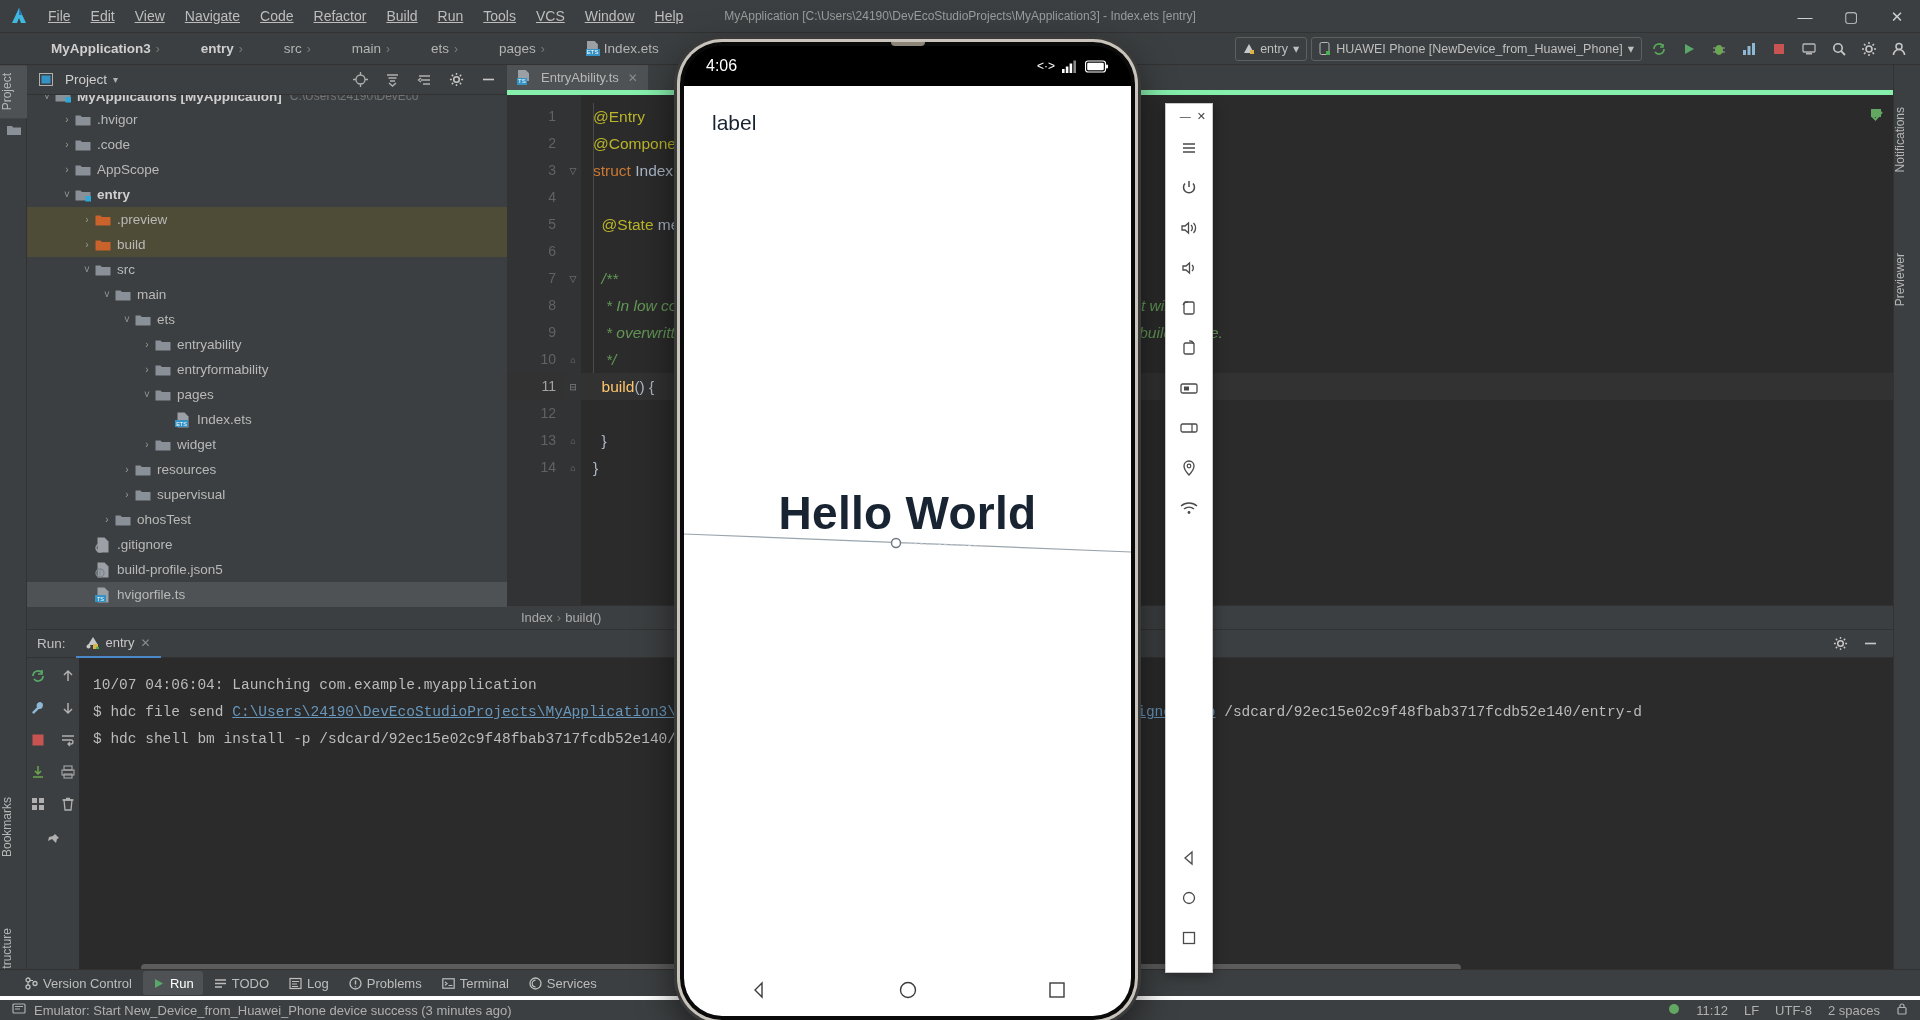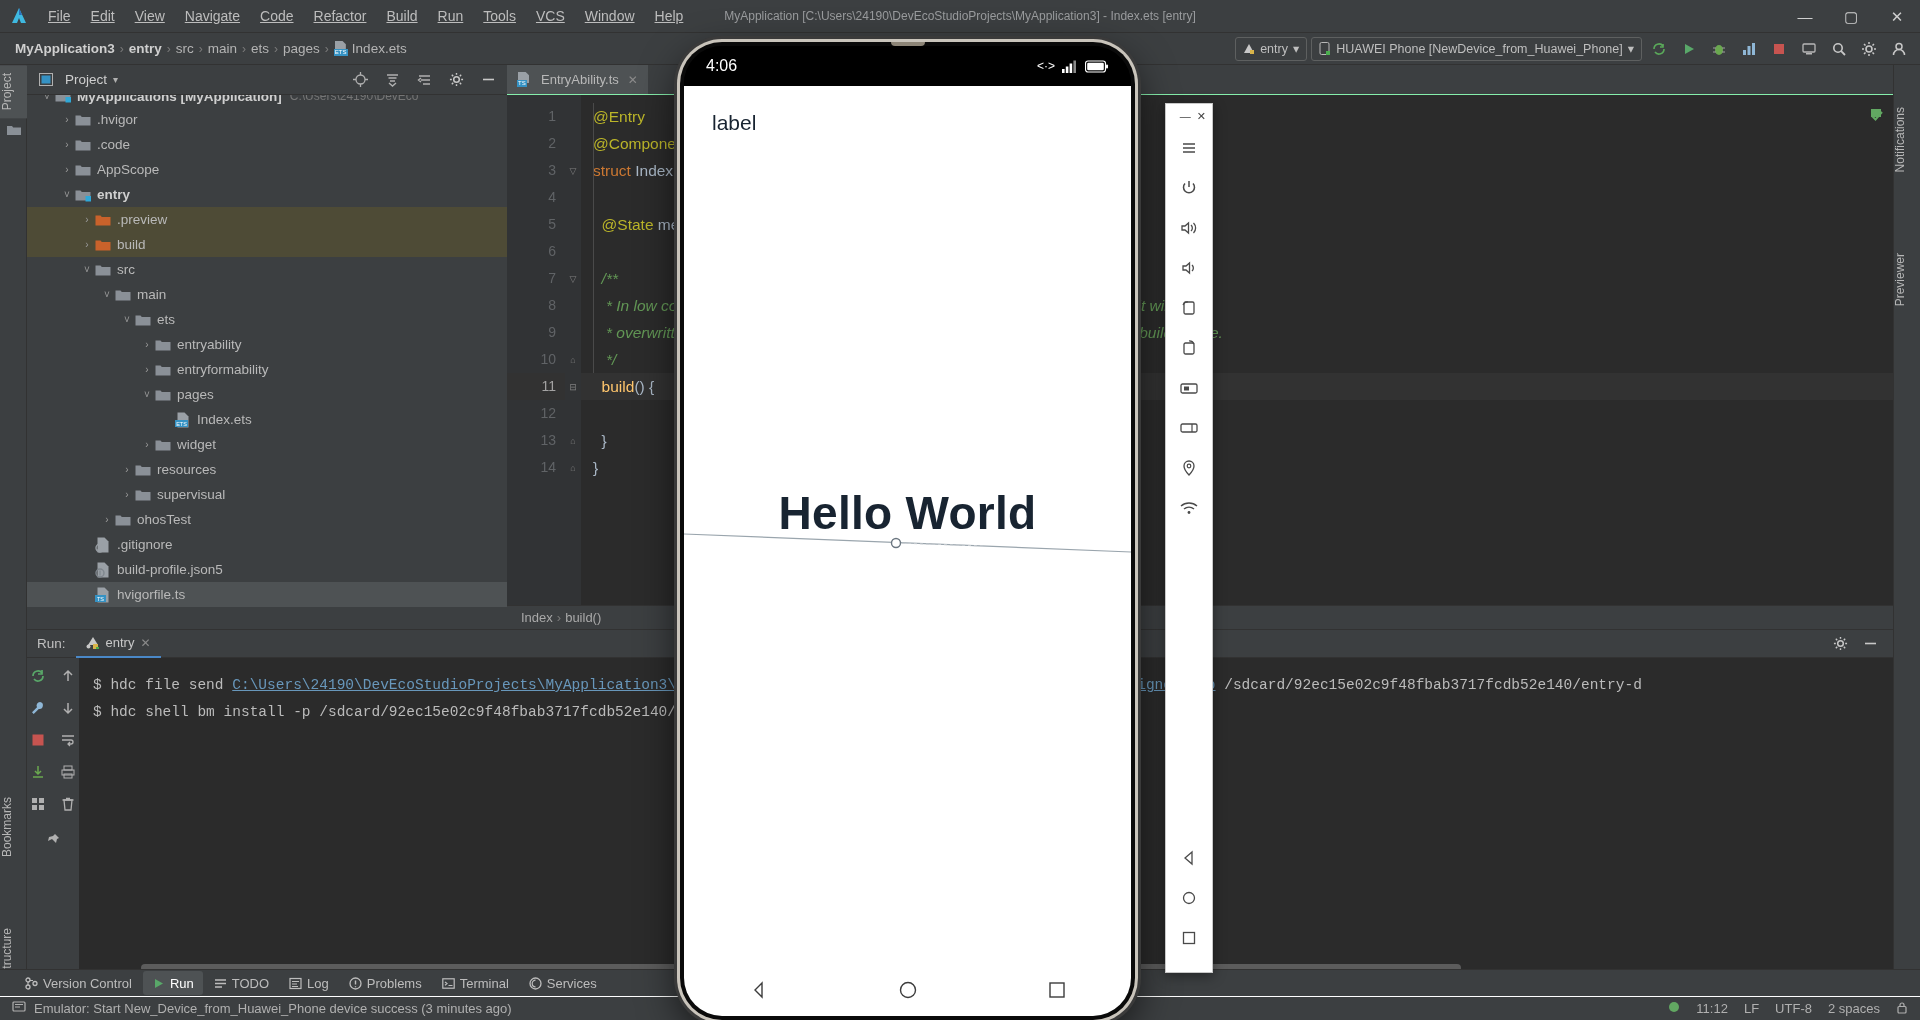--- a/index.html
+++ b/index.html
@@ -31,21 +31,21 @@
   }
   #win-ctrls { position:absolute; right:0; top:0; height:33px; display:flex; }
   .wbtn { width:46px; height:33px; display:flex; align-items:center; justify-content:center; color:#cfcfcf; font-size:15px; }
 
   
   #navbar {
     position:absolute; left:0; top:33px; width:1920px; height:32px;
     background:#3c3f41; display:flex; align-items:center; padding-left:12px;
     border-bottom:1px solid #323232;
   }
-  .crumb { color:#b4b4b4; font-size:13.5px; padding:0 3px; white-space:nowrap; }
+  .crumb { color:#b4b4b4; font-size:13.5px; padding:0 3px; white-space:nowrap;margin-left:36px; }
   .crumb.bold { font-weight:bold; color:#cfcfcf; }
   .crumb-sep { color:#7a7a7a; padding:0 2px; font-size:12px; }
   .ets-badge {
     display:inline-block; width:15px; height:15px; vertical-align:-3px; margin-right:3px; position:relative;
   }
   .ets-badge i {
     position:absolute; left:1px; top:0px; width:11px; height:11px; background:#9aa0a6;
     clip-path:polygon(0 0, 70% 0, 100% 30%, 100% 100%, 0 100%);
   }
   .ets-badge b {
@@ -91,21 +91,21 @@
   #tree { position:absolute; top:30px; left:0; right:0; bottom:0; overflow:hidden; background:#3c3f41; padding-top:2px;}
   .trow { height:25px; display:flex; align-items:center; font-size:13.5px; color:#b9b9b9; white-space:nowrap; }
   .trow.sel { background:#4e4b36; }
   .trow.hl  { background:#4e5254; }
   .twist { width:16px; text-align:center; color:#9a9a9a; font-size:10px; flex:0 0 16px; }
   .tlabel.bold { font-weight:bold; color:#cfcfcf; }
   .tpath { color:#757575; margin-left:8px; font-size:12px; }
 
   
   #editor { position:absolute; left:507px; top:65px; width:1386px; height:564px; background:#2b2b2b; }
-  #tabstrip { height:30px; background:#3c3f41; display:flex; align-items:stretch; border-bottom:1px solid #86efac; }
+  #tabstrip { height:30px; background:#3c3f41; display:flex; align-items:stretch; border-bottom:5px solid #86efac; }
   .etab { display:flex; align-items:center; gap:6px; padding:0 10px; font-size:13px; color:#b8b8b8; background:#4e5254; }
   .etab .x { color:#8b8b8b; font-size:12px; margin-left:3px; }
   #code-area { position:absolute; top:30px; left:0; right:0; bottom:24px; background:#2b2b2b; display:flex; }
   #gutter { width:58px; background:#313335; padding-top:8px; flex:0 0 58px; }
   .gline { height:27px; line-height:27px; text-align:right; padding-right:9px; color:#606366; font-size:14px; }
   .gline.cur { color:#a4a3a3; background:#323232; }
   #foldcol { width:16px; background:#313335; padding-top:8px; flex:0 0 16px; position:relative; }
   .fold { height:27px; display:flex; align-items:center; justify-content:center; color:#808080; font-size:9px; }
   #codetext { flex:1; padding-top:8px; position:relative; }
   .cline { height:27px; line-height:27px; font-size:15.5px; white-space:pre; padding-left:12px; }
@@ -144,21 +144,21 @@
     position:absolute; left:0; bottom:24px; width:1920px; height:27px; background:#3c3f41;
     display:flex; align-items:center; padding-left:16px; gap:2px; border-top:1px solid #323232;
   }
   .twbtn { display:flex; align-items:center; gap:5px; padding:0 9px; height:24px; font-size:13px; color:#bdbdbd; border-radius:3px; }
   .twbtn.active { background:#4e5254; color:#ffffff; }
 
   
   #statusbar {
     position:absolute; left:0; bottom:0; width:1920px; height:24px; background:#3c3f41;
     display:flex; align-items:center; padding:0 12px; font-size:13px; color:#b0b0b0;
-    border-top:1px solid #ffffff;
+    border-top:4px solid #ffffff;
   }
   #status-right { margin-left:auto; display:flex; align-items:center; gap:16px; }
 
   
   #phone {
     position:absolute; left:680px; top:42px; width:455px; height:978px; z-index:40;
     border-radius:42px; background:#0a0a0a;
     box-shadow:0 0 0 3px #c9c4bb, 0 0 0 6px #3a3a3a, 0 14px 40px rgba(0,0,0,.7);
     overflow:hidden;
   }
@@ -750,20 +750,21 @@
     <div class="rtrow" style="margin-top:4px">
       <div class="rtbtn">
         <svg width="14" height="14" viewBox="0 0 14 14">
             <path d="M9 1l4 4-2 1-1 4-4-4-4 2 1-4 4-1z" fill="#b0b0b0"></path>
           </svg>
       </div>
     </div>
   </div>
 
   <div id="console">
+      <div class="logline"><span>10/07 04:06:04: Launching com.example.myapplication</span></div>
       <div class="logline"><span>$ hdc file send </span><span class="lnk">C:\Users\24190\DevEcoStudioProjects\MyApplication3\entry\build\default\outputs\default\entry-default-unsigned.hap</span><span> /sdcard/92ec15e02c9f48fbab3717fcdb52e140/entry-d</span></div>
       <div class="logline"><span>$ hdc shell bm install -p /sdcard/92ec15e02c9f48fbab3717fcdb52e140/entry-default-unsigned.hap</span></div>
     </div>
   <div id="console-hscroll">
       <div class="thumb"></div>
     </div>
 </div>
 
 <div id="toolbar-bottom">
     <div class="twbtn">

